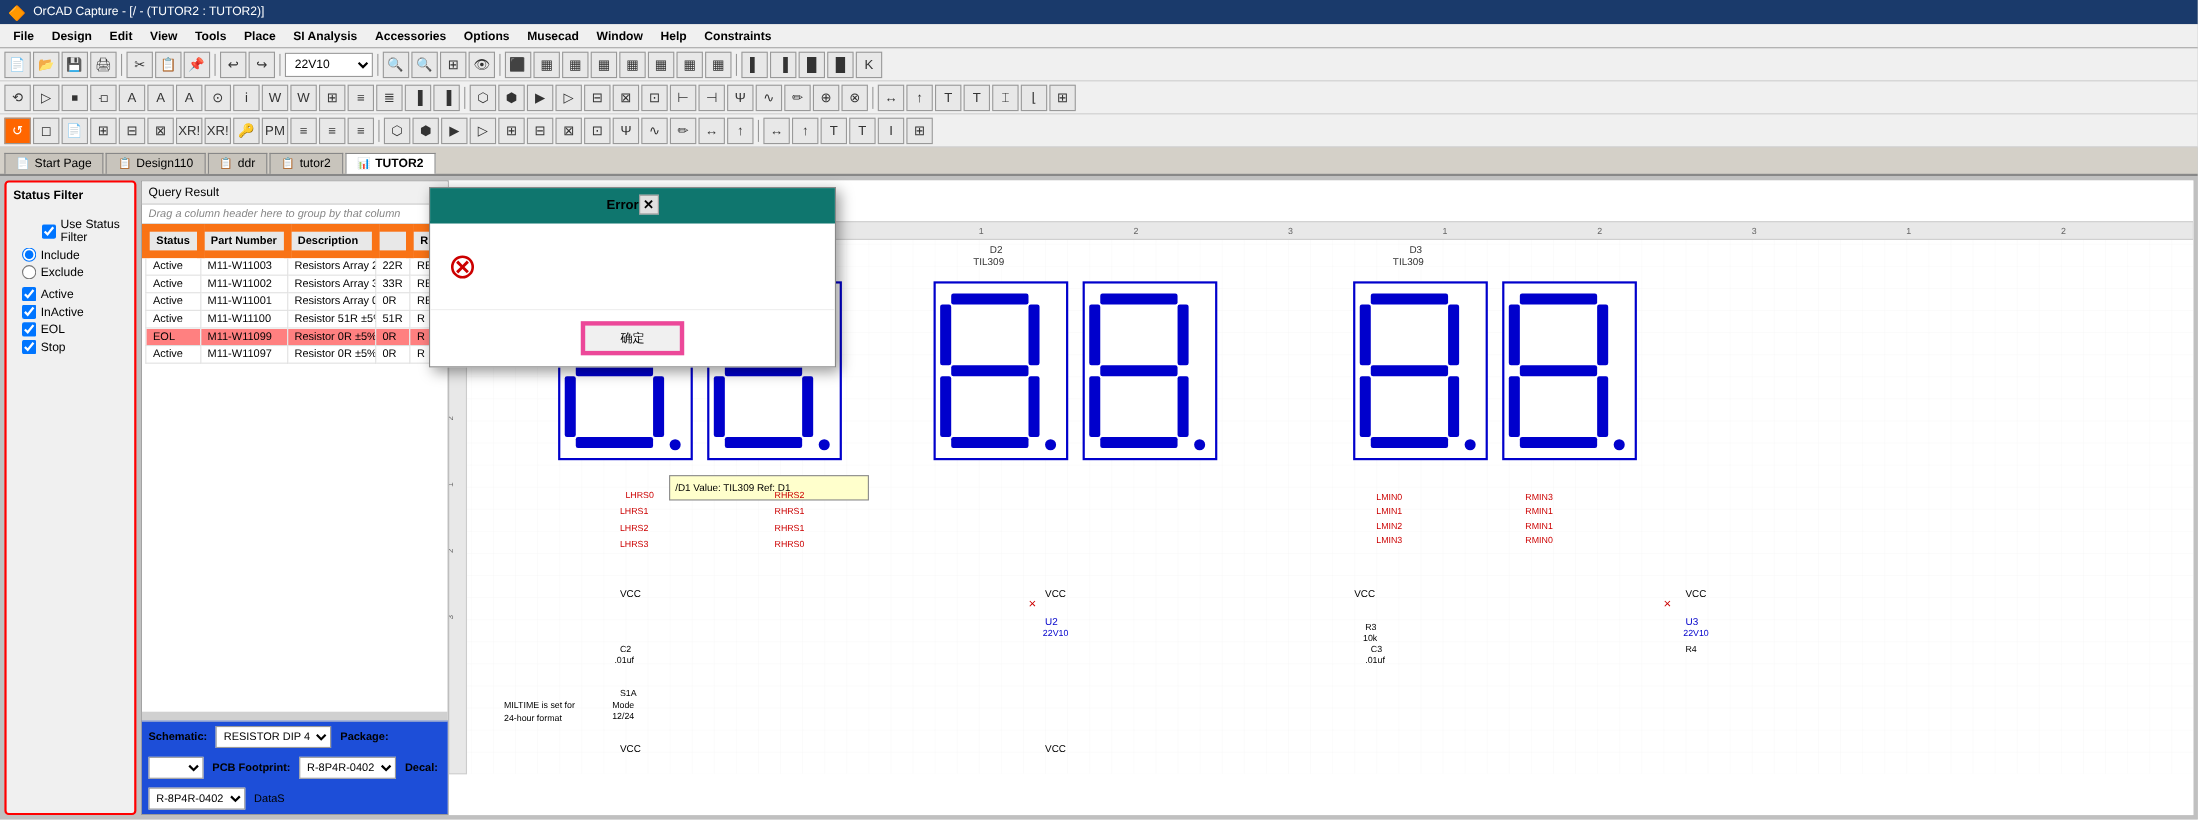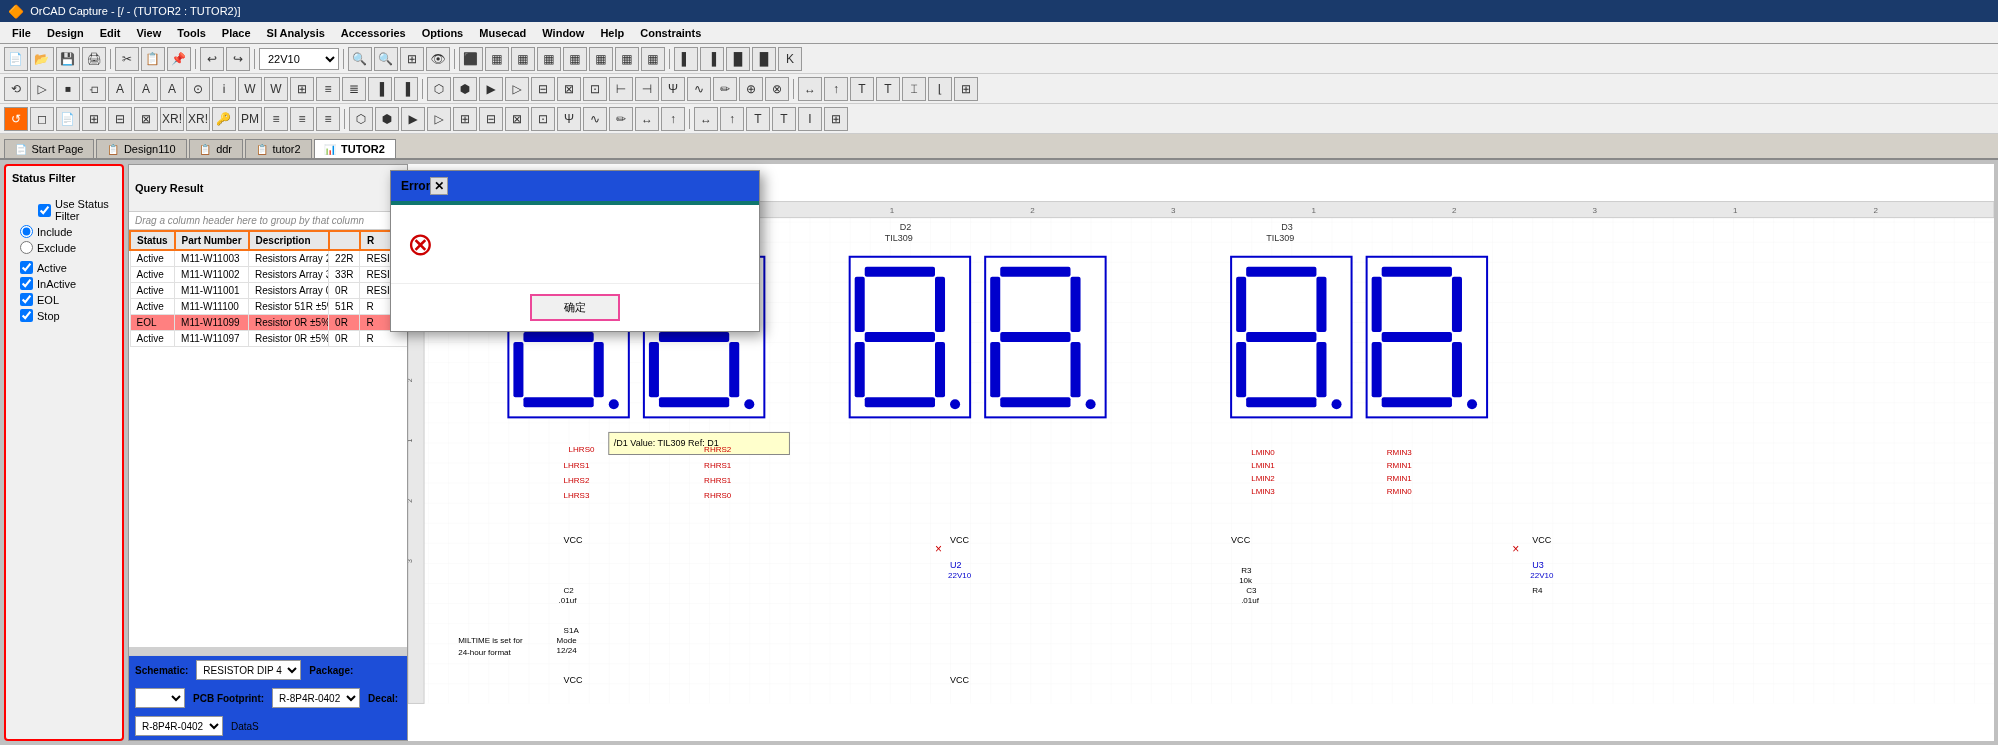--- a/index.html
+++ b/index.html
@@ -106,28 +106,28 @@
     
     .query-panel {
       width: 280px;
       background: white;
       border: 1px solid #999;
       margin: 4px 0;
       display: flex;
       flex-direction: column;
       flex-shrink: 0;
     }
-    .query-title { font-weight: bold; padding: 17px 6px; background: #f0f0f0; border-bottom: 1px solid #ccc; }
+    .query-title { font-weight: normal; padding: 4px 6px; background: #f0f0f0; border-bottom: 1px solid #ccc; }
     .query-drag-hint { color: #888; font-style: italic; font-size: 10px; padding: 3px 6px; border-bottom: 1px solid #ccc; }
     
     
     .data-table { width: 100%; border-collapse: collapse; font-size: 10px; }
     .data-table th {
       background: #e8e8e8;
-      border: 2px solid #f97316;
+      border: 7px solid #f97316;
       padding: 3px 6px;
       text-align: left;
       font-weight: bold;
       white-space: nowrap;
     }
     .data-table td {
       border: 1px solid #e0e0e0;
       padding: 2px 6px;
       white-space: nowrap;
       overflow: hidden;
@@ -159,43 +159,43 @@
       position: absolute;
       top: 170px;
       left: 390px;
       width: 370px;
       background: white;
       border: 1px solid #888;
       box-shadow: 4px 4px 12px rgba(0,0,0,0.4);
       pointer-events: all;
     }
     .dialog-title-bar {
-      background: #1d4ed8;
-      border-bottom: 4px solid #0f766e;
+      background: #0f766e;
+      border-bottom: 2px solid #0f766e;
       padding: 6px 10px;
-      display: flex; align-items: center; justify-content: flex-start;
+      display: flex; align-items: center; justify-content: center;
       font-size: 12px;
       font-weight: bold;
     }
     .dialog-close {
       width: 18px; height: 18px;
       background: #e0e0e0;
       border: 1px solid #999;
       display: flex; align-items: center; justify-content: center;
       cursor: pointer;
       font-size: 12px;
     }
     .dialog-body { padding: 20px 16px; display: flex; align-items: flex-start; gap: 12px; }
     .error-icon { font-size: 32px; color: #cc0000; flex-shrink: 0; }
     .error-message { font-size: 11px; line-height: 1.5; }
     .dialog-footer { padding: 10px 16px; display: flex; justify-content: center; border-top: 1px solid #eee; }
     .ok-button {
       padding: 4px 32px;
       background: #f0f0f0;
-      border: 2px solid #ec4899;
+      border: 4px solid #ec4899;
       cursor: pointer;
       font-size: 11px;
     }
 
     
     .schematic-area {
       flex: 1;
       background: white;
       overflow: hidden;
       position: relative;

